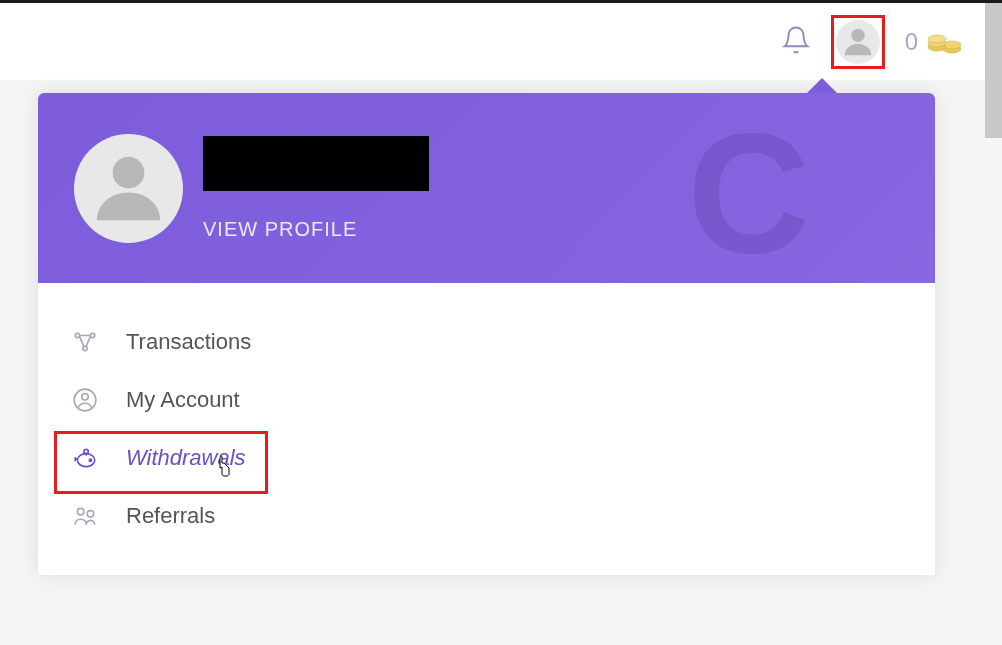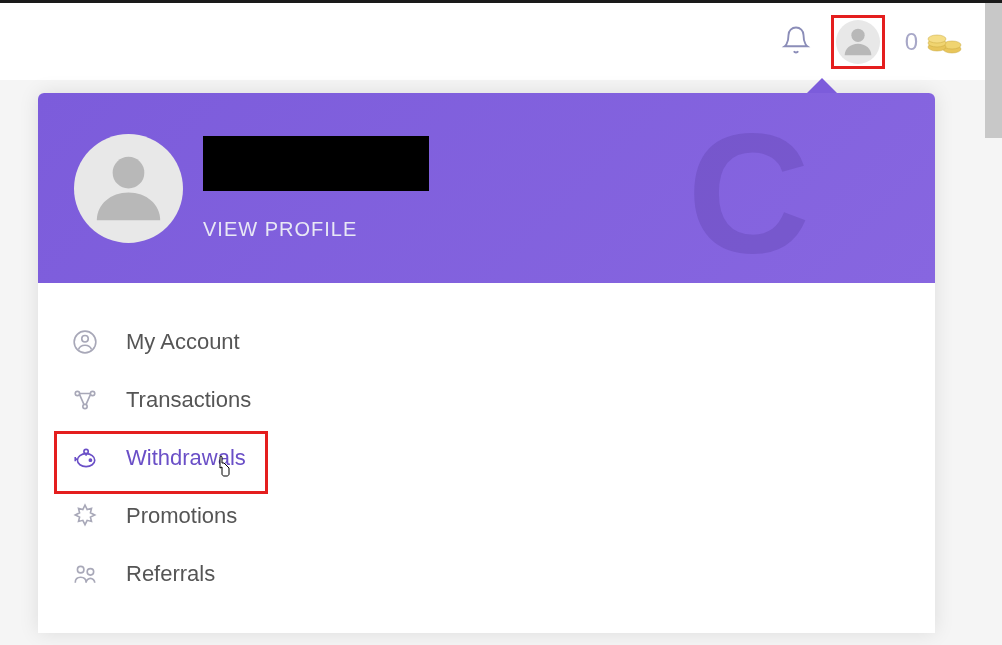--- a/index.html
+++ b/index.html
@@ -56,21 +56,21 @@
     
     .profile-info { display: flex; flex-direction: column; gap: 27px; }
     .name-redacted { background: #000; width: 226px; height: 55px; }
     .view-profile { color: #e8e8f5; font-size: 20px; letter-spacing: 1px; font-weight: 400; }
     
     .menu { padding: 30px 0; }
     .menu-item { display: flex; align-items: center; gap: 28px; padding: 16px 34px; cursor: pointer; }
     .menu-item-icon { width: 26px; height: 26px; display: flex; align-items: center; justify-content: center; color: #a8a8b8; }
     .menu-item-label { font-size: 22px; color: #555; font-weight: 400; }
     
-    .menu-item.active { position: relative; }
+    .menu-item.active { position: relative; font-style: italic; }
     .menu-item.active .menu-item-label { color: #6a4fc7; }
     .menu-item.active .menu-item-icon { color: #6a4fc7; }
     
     .highlight-box { 
       position: absolute;
       border: 3px solid #e41e1e;
       left: 54px;
       top: 431px;
       width: 214px;
       height: 63px;
@@ -127,61 +127,53 @@
     <div class="profile-info">
       <div class="name-redacted"></div>
       <a class="view-profile">VIEW PROFILE</a>
     </div>
   </div>
 
   <div class="menu">
     <div class="menu-item">
       <span class="menu-item-icon">
         <svg width="26" height="26" viewBox="0 0 24 24" fill="none" stroke="currentColor" stroke-width="1.5">
-          <circle cx="12" cy="12" r="10"></circle>
-          <circle cx="12" cy="9" r="3"></circle>
-          <path d="M6 19c1-3 4-4 6-4s5 1 6 4"></path>
-        </svg>
-      </span>
-      <span class="menu-item-label">My Account</span>
-    </div>
-
-    <div class="menu-item">
-      <span class="menu-item-icon">
-        <svg width="26" height="26" viewBox="0 0 24 24" fill="none" stroke="currentColor" stroke-width="1.5">
           <circle cx="5" cy="6" r="2"></circle>
           <circle cx="19" cy="6" r="2"></circle>
           <circle cx="12" cy="18" r="2"></circle>
           <path d="M7 7l4 9M17 7l-4 9M7 6h10"></path>
         </svg>
       </span>
       <span class="menu-item-label">Transactions</span>
+    </div>
+
+    <div class="menu-item">
+      <span class="menu-item-icon">
+        <svg width="26" height="26" viewBox="0 0 24 24" fill="none" stroke="currentColor" stroke-width="1.5">
+          <circle cx="12" cy="12" r="10"></circle>
+          <circle cx="12" cy="9" r="3"></circle>
+          <path d="M6 19c1-3 4-4 6-4s5 1 6 4"></path>
+        </svg>
+      </span>
+      <span class="menu-item-label">My Account</span>
     </div>
 
     <div class="menu-item active">
       <span class="menu-item-icon">
         <svg width="26" height="26" viewBox="0 0 24 24" fill="none" stroke="currentColor" stroke-width="1.5">
           <ellipse cx="13" cy="14" rx="8" ry="6"></ellipse>
           <circle cx="13" cy="6" r="2"></circle>
           <path d="M13 8v2M5 13h-2M3 11v4"></path>
           <circle cx="17" cy="14" r="1" fill="currentColor"></circle>
         </svg>
       </span>
       <span class="menu-item-label">Withdrawals</span>
     </div>
 
 
-    <div class="menu-item">
-      <span class="menu-item-icon">
-        <svg width="26" height="26" viewBox="0 0 24 24" fill="none" stroke="currentColor" stroke-width="1.5">
-          <path d="M12 2l2 4 4-1-1 4 4 2-4 2 1 4-4-1-2 4-2-4-4 1 1-4-4-2 4-2-1-4 4 1z"></path>
-        </svg>
-      </span>
-      <span class="menu-item-label">Promotions</span>
-    </div>
 
     <div class="menu-item">
       <span class="menu-item-icon">
         <svg width="26" height="26" viewBox="0 0 24 24" fill="none" stroke="currentColor" stroke-width="1.5">
           <circle cx="8" cy="8" r="3"></circle>
           <circle cx="17" cy="10" r="3"></circle>
           <path d="M3 20c0-3 2-5 5-5s5 2 5 5M13 20c0-2 2-4 4-4s4 2 4 4"></path>
         </svg>
       </span>
       <span class="menu-item-label">Referrals</span>

